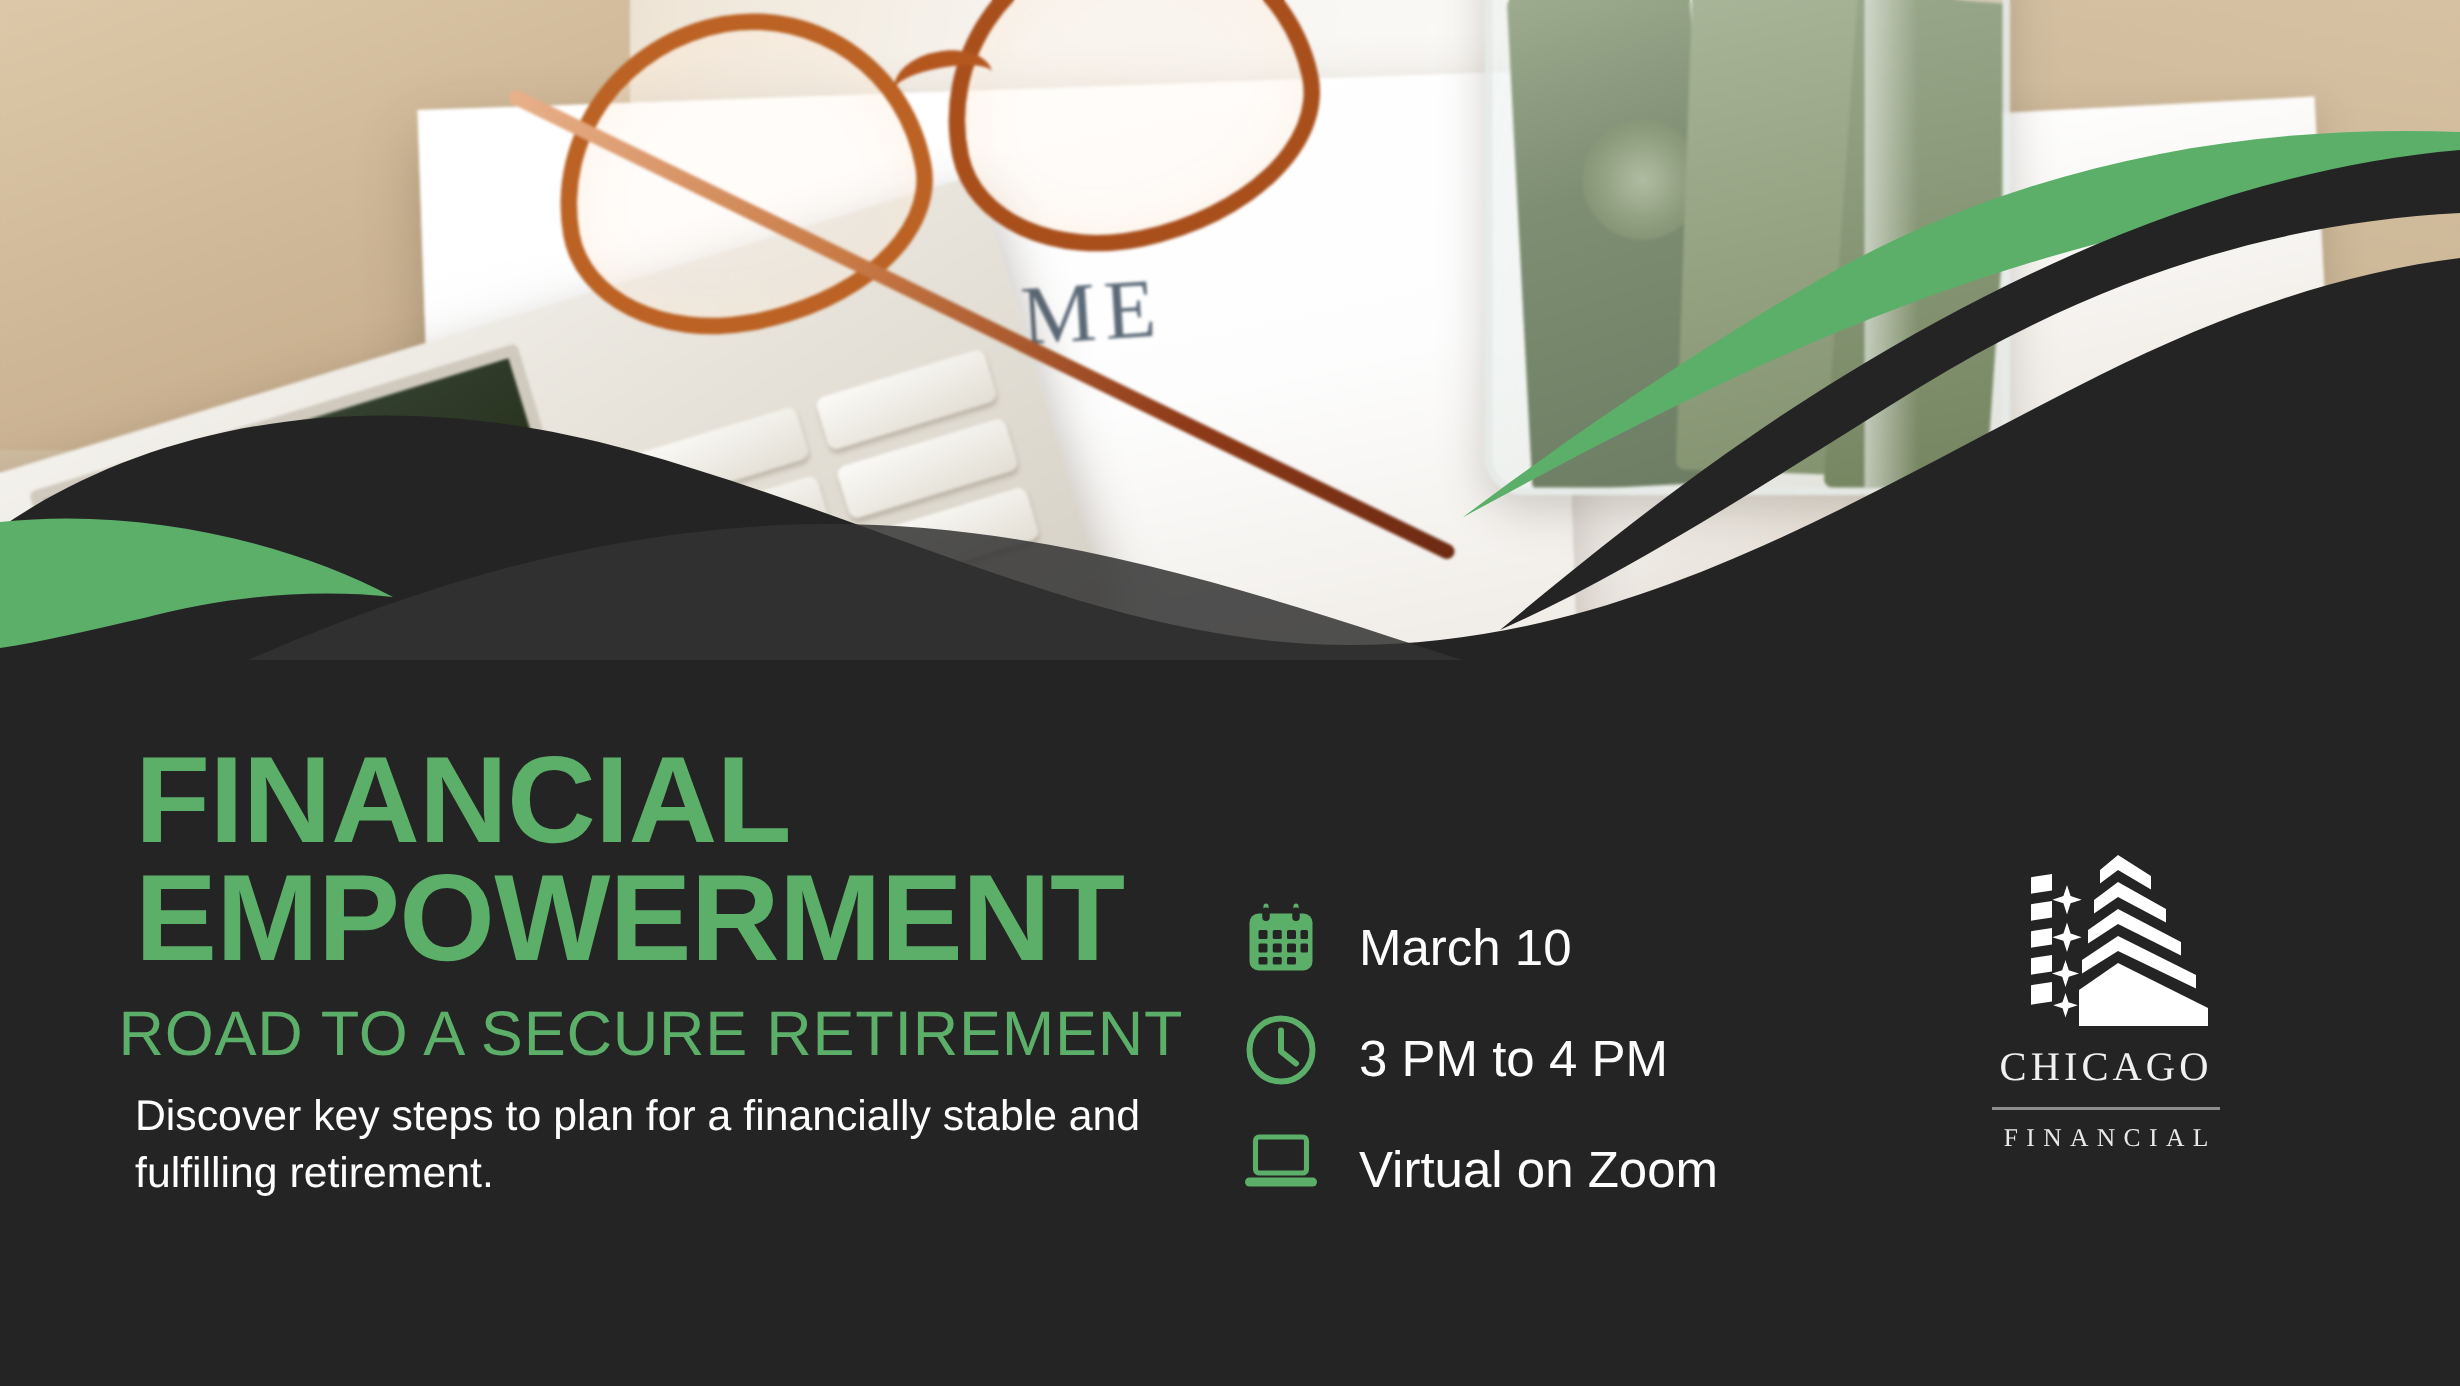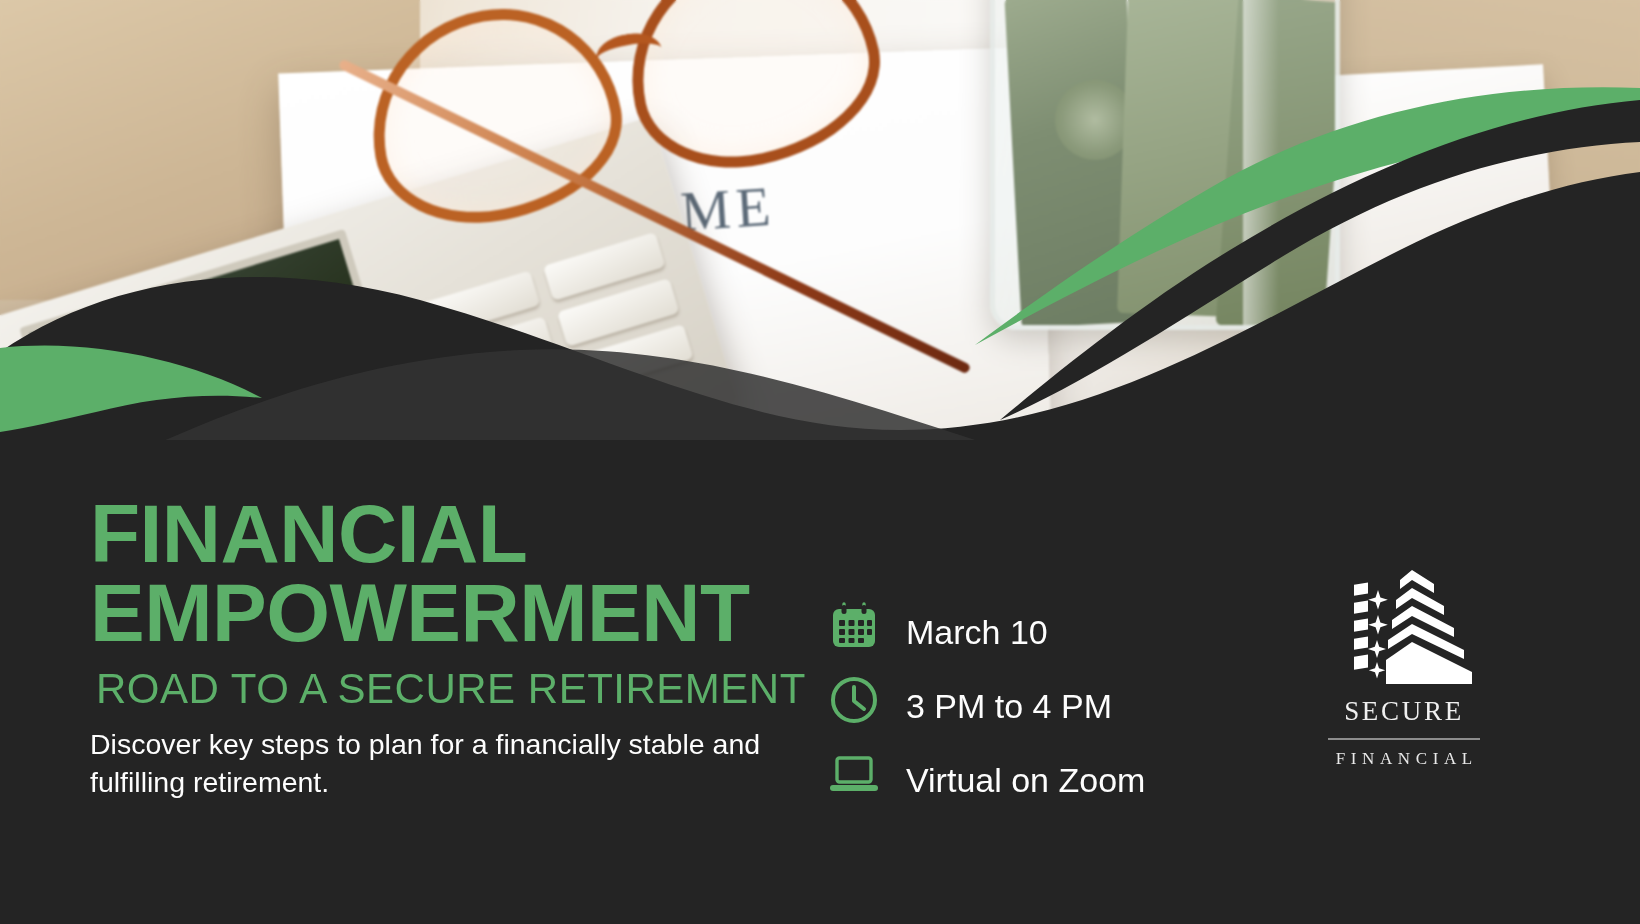--- a/index.html
+++ b/index.html
@@ -177,21 +177,21 @@
   .headline {
     position:absolute; left:90px; top:495px;
     width:700px;
     color:#5caf69;
     font-weight:bold;
     font-size:82px;
     line-height:.96;
     letter-spacing:-.5px;
   }
   .subhead {
-    position:absolute; left:96px; top:665px;
+    position:absolute; left:79px; top:665px;
     color:#5caf69;
     font-size:42px;
     letter-spacing:.012em;
     white-space:nowrap;
   }
   .blurb {
     position:absolute; left:90px; top:726px;
     width:700px;
     color:#fdfdfd;
     font-size:28.5px;
@@ -384,18 +384,18 @@
         <rect x="20" y="64" width="14" height="11" transform="skewY(-9)"></rect>
         <rect x="20" y="82" width="14" height="11" transform="skewY(-9)"></rect>
         <rect x="20" y="100" width="14" height="13" transform="skewY(-9)"></rect>
 
         <path d="M44 30 l2.4 7.4 7.4 2.4 -7.4 2.4 -2.4 7.4 -2.4 -7.4 -7.4 -2.4 7.4 -2.4 Z"></path>
         <path d="M44 55 l2.4 7.4 7.4 2.4 -7.4 2.4 -2.4 7.4 -2.4 -7.4 -7.4 -2.4 7.4 -2.4 Z"></path>
         <path d="M43 80 l2.2 6.8 6.8 2.2 -6.8 2.2 -2.2 6.8 -2.2 -6.8 -6.8 -2.2 6.8 -2.2 Z"></path>
         <path d="M43 102 l2 6.2 6.2 2 -6.2 2 -2 6.2 -2 -6.2 -6.2 -2 6.2 -2 Z"></path>
       </g>
     </svg>
-    <div class="logo-chicago">SECURE</div>
+    <div class="logo-chicago">CHICAGO</div>
     <div class="logo-rule"></div>
     <div class="logo-foundation">FINANCIAL</div>
   </div>
 
 </div>
 
 </body></html>

